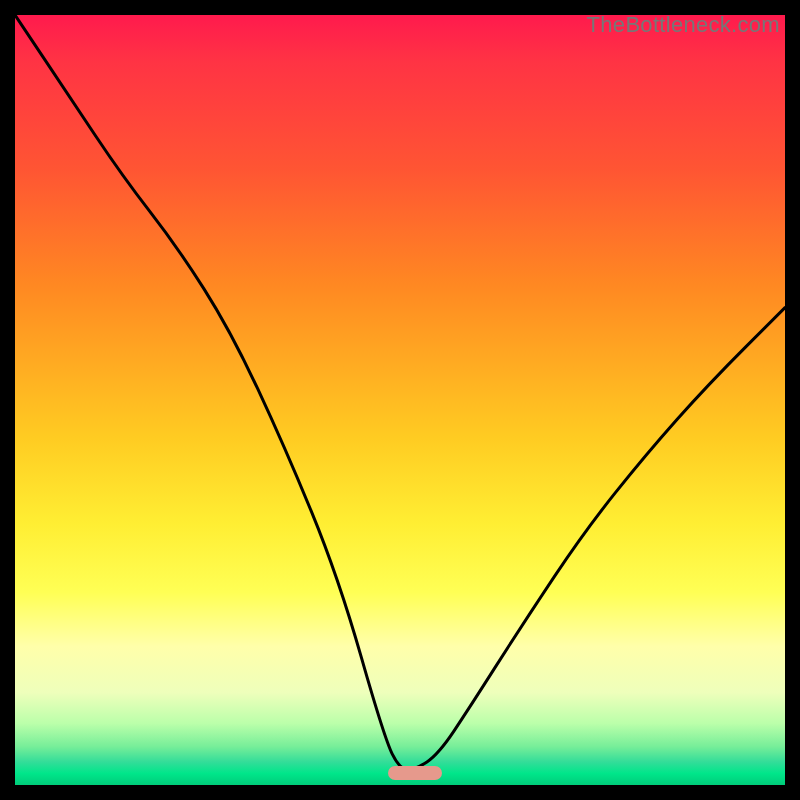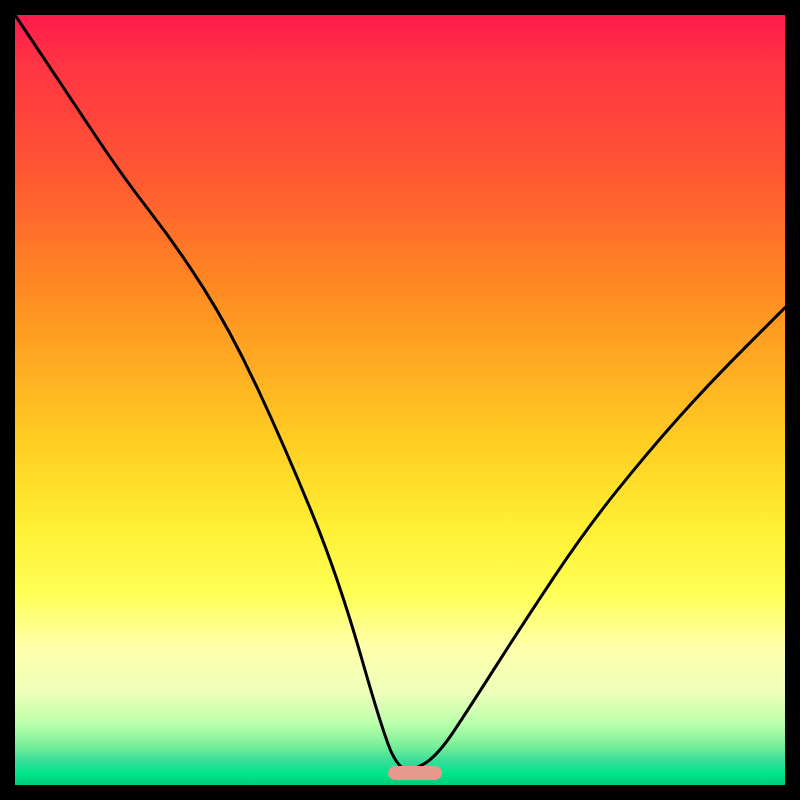--- a/index.html
+++ b/index.html
@@ -64,19 +64,20 @@
     height: 14px;
     border-radius: 7px;
     background: #e6998c;
     z-index: 6;
   }
 </style>
 </head>
 <body>
 
 <div class="chart-container">
+  <div class="watermark">TheBottleneck.com</div>
   <div class="plot-area">
     <svg class="curve" viewBox="0 0 770 770" preserveAspectRatio="none">
       <path id="curve-path" fill="none" stroke="#000" stroke-width="3" stroke-linecap="round" stroke-linejoin="round" d="M 0 0 Q 0 0 26.950000000000003 40.42499999999999 Q 53.900000000000006 80.84999999999998 80.85000000000001 121.27499999999998 Q 107.80000000000001 161.69999999999996 134.75 196.35 Q 161.7 231.00000000000003 188.65 273.34999999999997 Q 215.60000000000002 315.70000000000005 242.55 373.45 Q 269.5 431.20000000000005 296.45 496.65000000000003 Q 323.4 562.1 346.49999999999994 642.9499999999999 Q 369.59999999999997 723.8 377.3 739.1999999999999 Q 385 754.6 392.7 754.6 Q 400.40000000000003 754.6 411.95000000000005 746.9 Q 423.50000000000006 739.1999999999999 438.90000000000003 716.0999999999999 Q 454.29999999999995 693 481.25 650.65 Q 508.20000000000005 608.3000000000001 539 562.1 Q 569.8 515.9 600.6 477.4 Q 631.4 438.90000000000003 662.2 404.25 Q 693 369.59999999999997 731.5 331.09999999999997 T 770 292.6"></path>
     </svg>
     <div id="marker" class="marker" style="left: 373.45px; width: 53.9px; top: 751.45px; background: rgb(230, 153, 140);"></div>
   </div>
 </div>
 
 </body></html>

